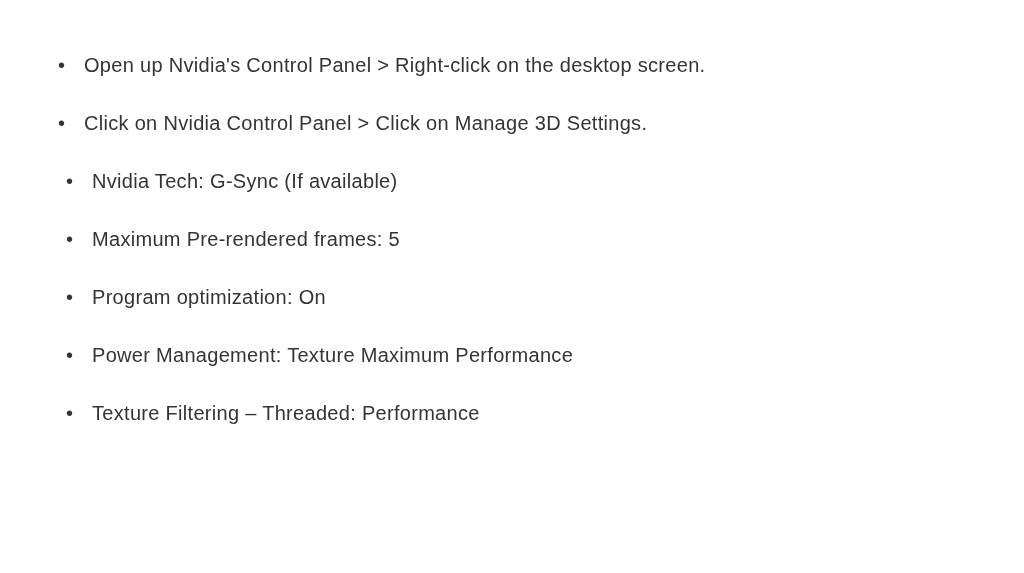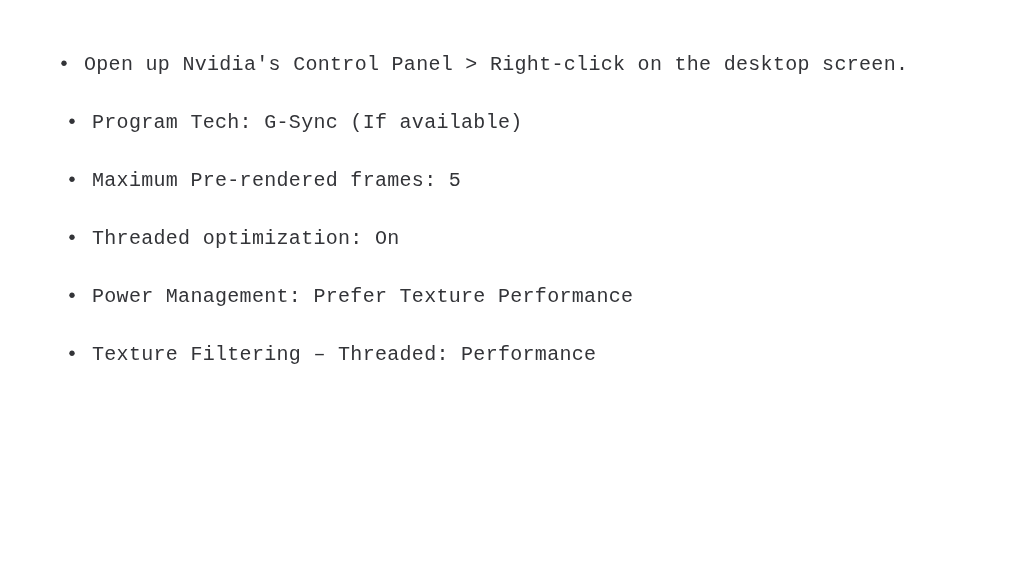--- a/index.html
+++ b/index.html
@@ -1,19 +1,18 @@
 <!DOCTYPE html>
 <html><head>
   <meta charset="utf-8">
   <style>
     * {
       margin: 8px;
       padding: 0;
       box-sizing: border-box;
-      font-family: Liberation Mono, monospace;
     }
     body {
       font-family: -apple-system, BlinkMacSystemFont, "Segoe UI", Helvetica, Arial, sans-serif;
       background: #ffffff;
       width: 1024px;
       height: 573px;
       padding: 24px 40px 24px 20px;
       color: #333438;
     }
     ul {
@@ -41,20 +40,21 @@
     }
     .indented li::before {
       left: 14px;
     }
   </style>
 </head>
 <body>
 
 <ul>
   <li>Open up Nvidia's Control Panel &gt; Right-click on the desktop screen.</li>
+  <li>Click on Nvidia Control Panel &gt; Click on Manage 3D Settings.</li>
 </ul>
 <ul class="indented">
-  <li>Program Tech: G-Sync (If available)</li>
+  <li>Nvidia Tech: G-Sync (If available)</li>
   <li>Maximum Pre-rendered frames: 5</li>
-  <li>Threaded optimization: On</li>
-  <li>Power Management: Prefer Texture Performance</li>
+  <li>Program optimization: On</li>
+  <li>Power Management: Texture Maximum Performance</li>
   <li>Texture Filtering – Threaded: Performance</li>
 </ul>
 
 </body></html>

